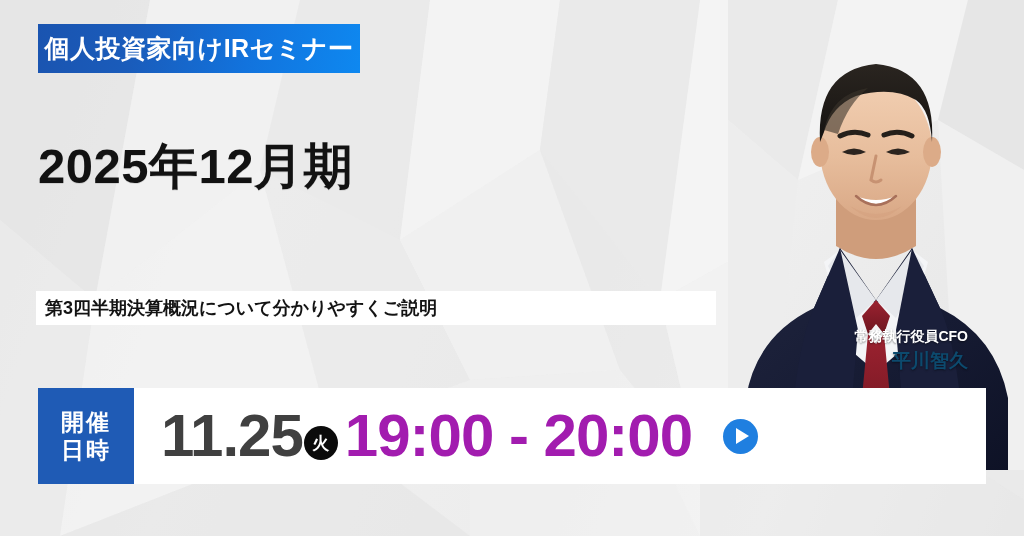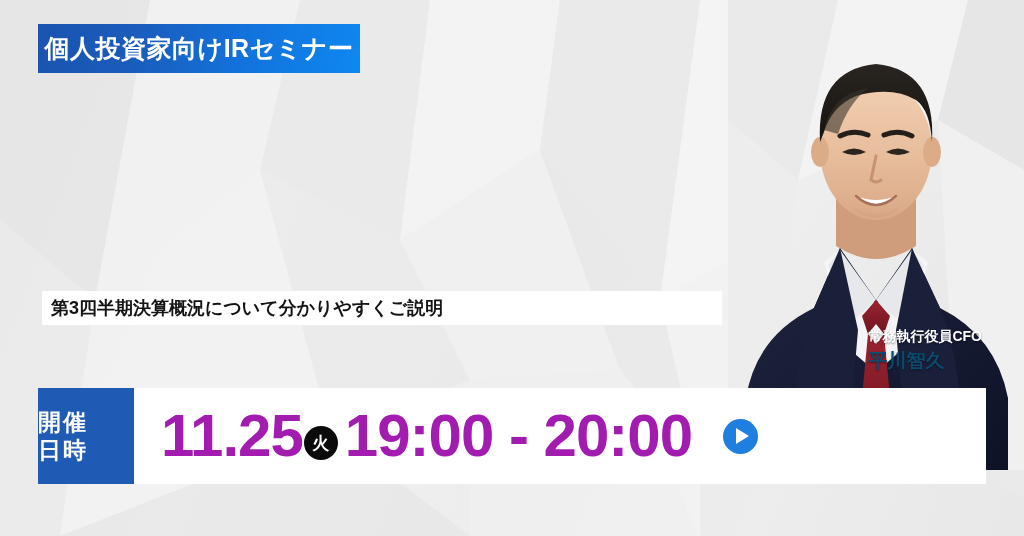--- a/index.html
+++ b/index.html
@@ -66,21 +66,21 @@
     font-weight: 700;
     line-height: 1.32;
     letter-spacing: 0.5px;
     white-space: nowrap;
     text-shadow: 0 1px 0 rgba(0,0,0,0.10);
   }
 
   
   .subtitle-bar {
     position: absolute;
-    left: 42px;
+    left: 36px;
     top: 291px;
     width: 680px;
     height: 34px;
     background: #ffffff;
     display: flex;
     align-items: center;
     padding-left: 9px;
   }
   .subtitle-text {
     color: #131313;
@@ -96,23 +96,23 @@
     left: 728px;
     top: 0;
     width: 296px;
     height: 470px;
     overflow: hidden;
   }
   .portrait svg { display: block; }
 
   .speaker-caption {
     position: absolute;
-    right: 42px;
+    right: 56px;
     top: 326px;
-    text-align: left;
+    text-align: right;
     z-index: 6;
   }
   .speaker-role {
     color: #ffffff;
     font-size: 14px;
     font-weight: 700;
     line-height: 1.5;
     white-space: nowrap;
     text-shadow: 0 1px 2px rgba(0,0,0,0.45);
   }
@@ -137,37 +137,38 @@
     align-items: stretch;
     z-index: 8;
   }
   .date-tag {
     width: 96px;
     flex: 0 0 96px;
     background: #1f5bb5;
     color: #ffffff;
     display: flex;
     flex-direction: column;
+    align-items: center;
     justify-content: center;
     gap: 5px;
   }
   .date-tag-line {
     font-size: 23px;
     font-weight: 700;
     line-height: 1;
     letter-spacing: 2px;
   }
   .date-content {
     flex: 1;
     display: flex;
     align-items: center;
     padding-left: 27px;
   }
   .big-date {
-    color: #a21caf;
+    color: #404040;
     font-size: 60px;
     font-weight: 700;
     line-height: 1;
     letter-spacing: -1px;
   }
   .dow-badge {
     width: 34px;
     height: 34px;
     border-radius: 50%;
     background: #0b0b0b;
@@ -329,20 +330,21 @@
   <div class="speaker-caption">
     <div class="speaker-role">常務執行役員CFO</div>
     <div class="speaker-name">平川智久</div>
   </div>
 
   <div class="badge">
     <span class="badge-label">個人投資家向けIRセミナー</span>
   </div>
 
   <div class="title-block">
+    <div class="title-line">2025年12月期</div>
   </div>
 
   <div class="subtitle-bar">
     <span class="subtitle-text">第3四半期決算概況について分かりやすくご説明</span>
   </div>
 
   <div class="date-bar">
     <div class="date-tag">
       <span class="date-tag-line">開催</span>
       <span class="date-tag-line">日時</span>

